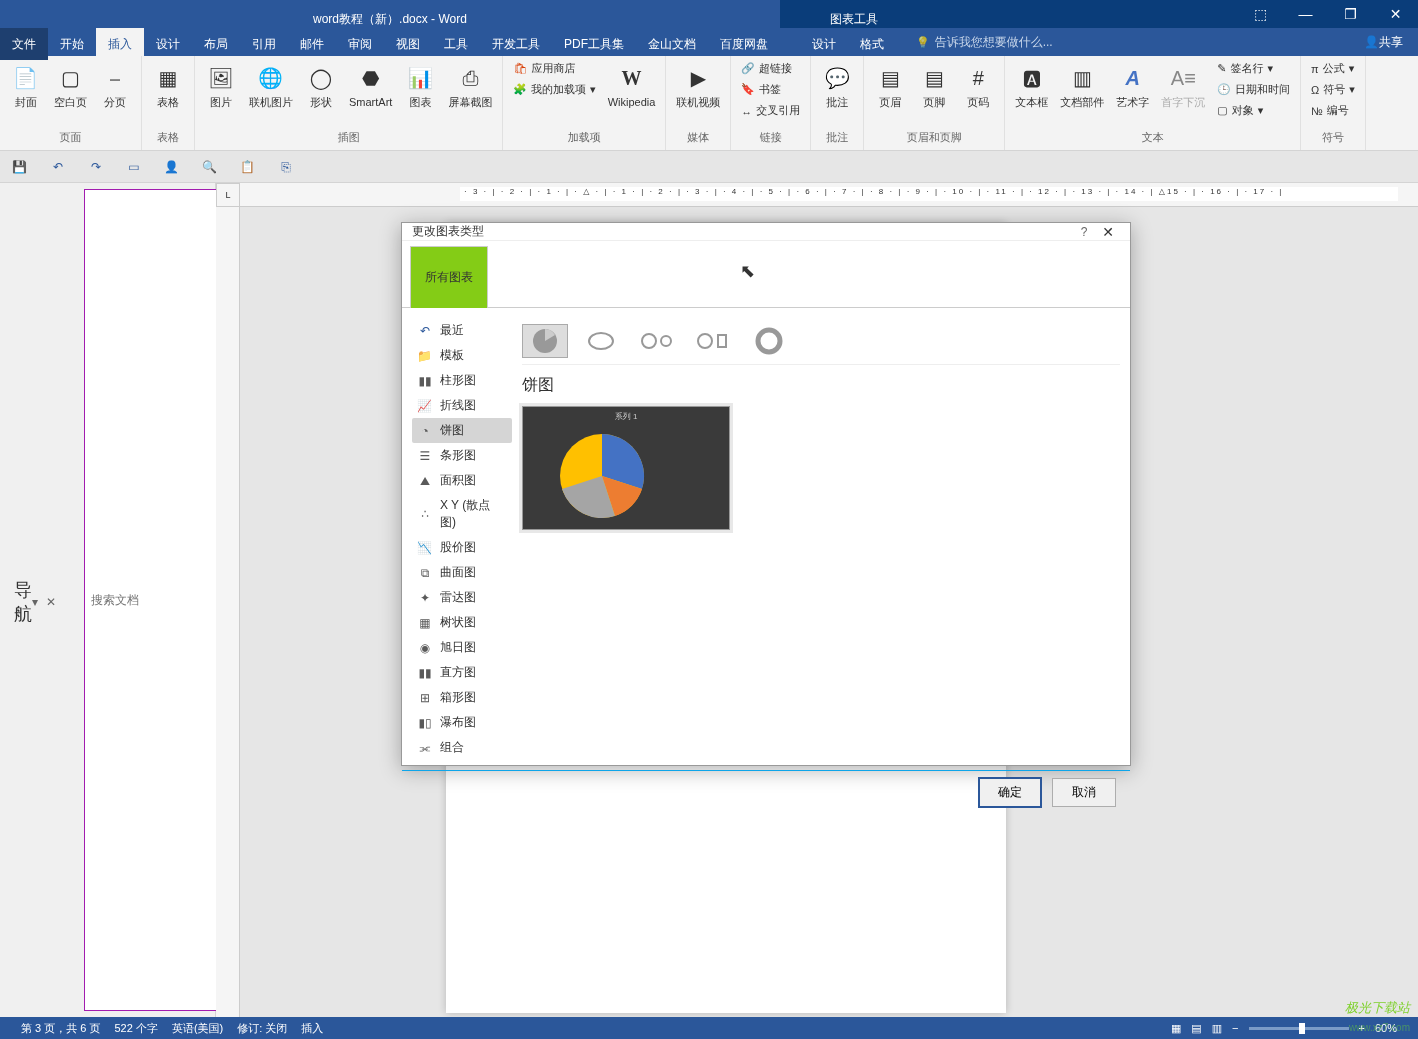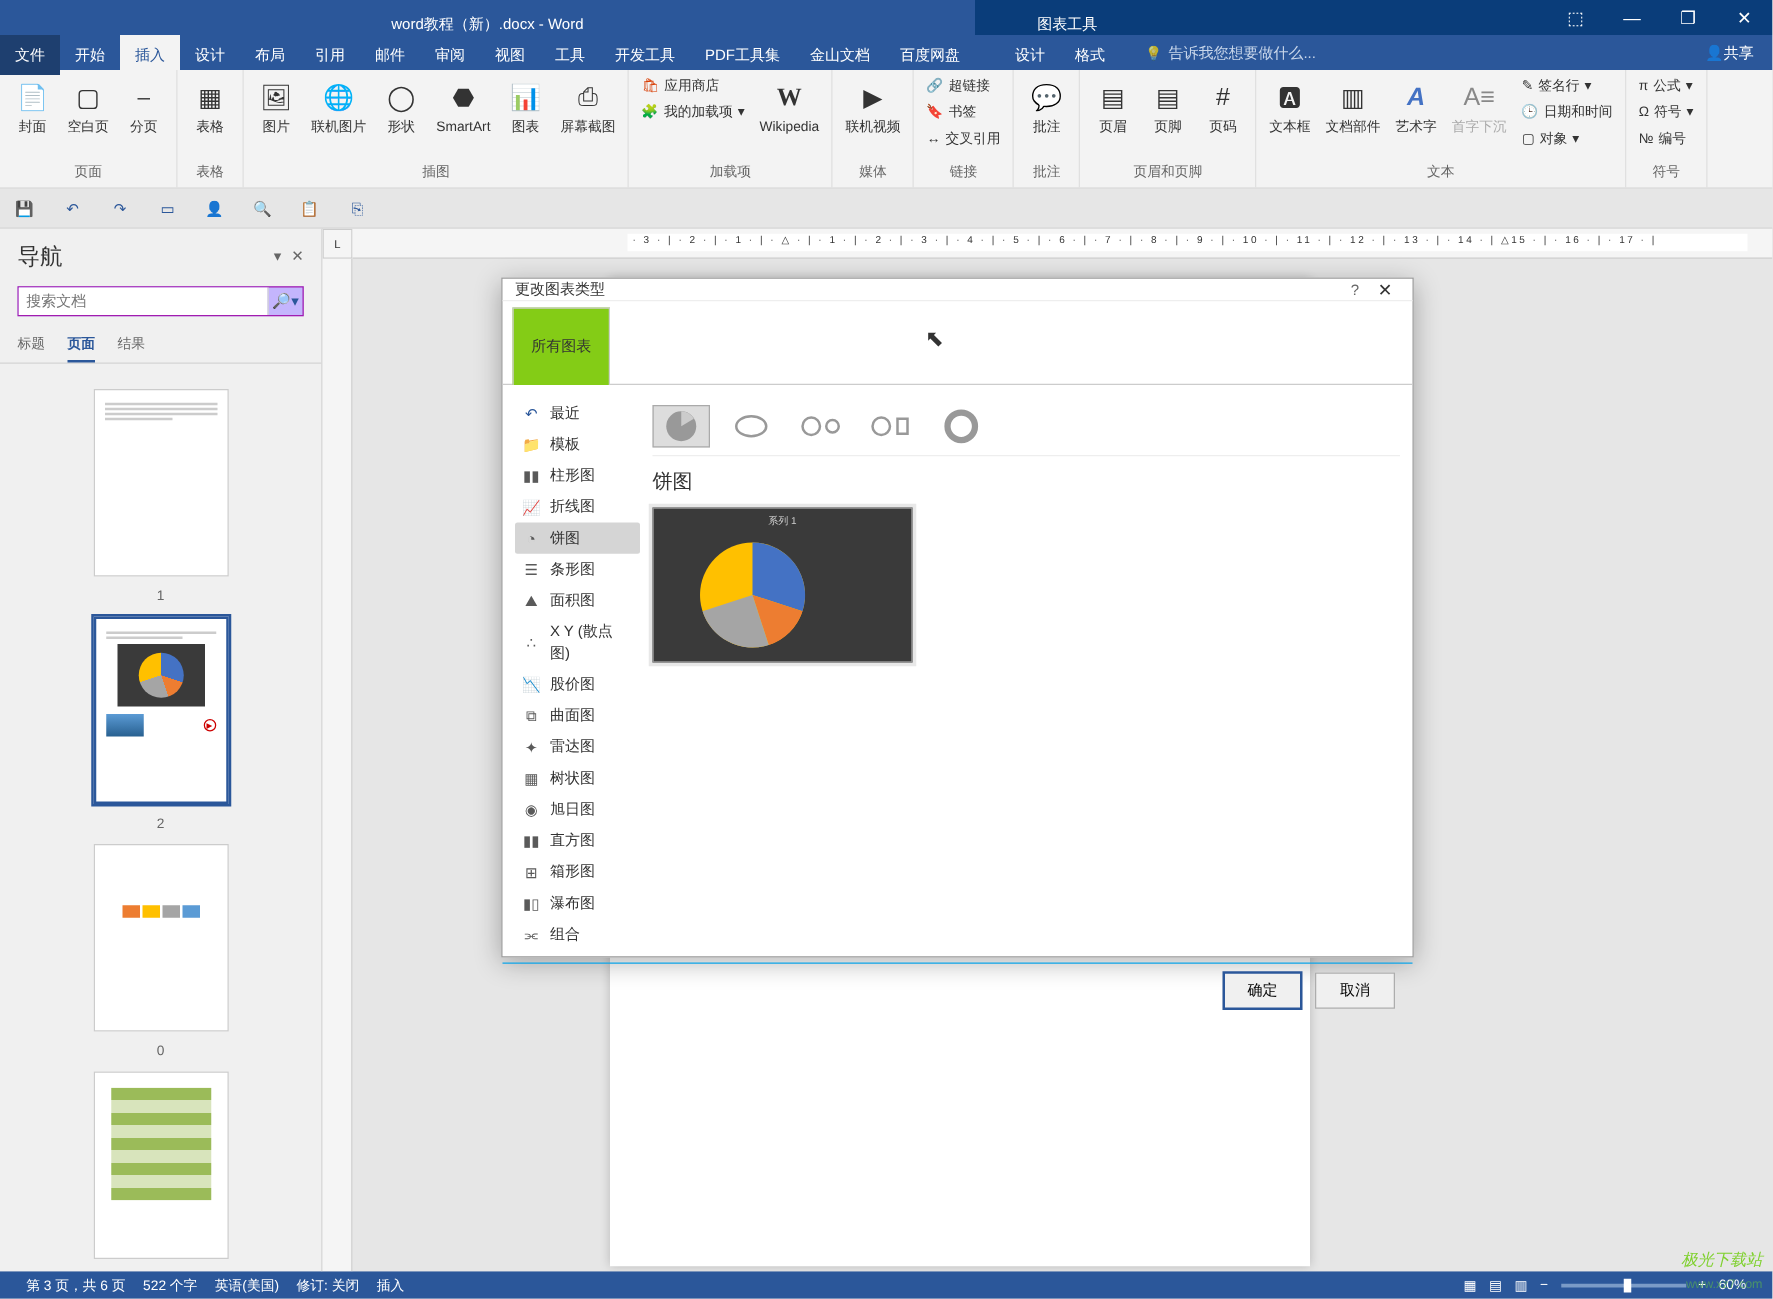--- a/index.html
+++ b/index.html
@@ -33,21 +33,21 @@
 .ribbon-row { display: flex; align-items: center; gap: 4px; padding: 2px 4px; cursor: pointer; font-size: 11px; white-space: nowrap; }
 
 
 .qat { height: 32px; background: #e6e6e6; border-bottom: 1px solid #d4d4d4; display: flex; align-items: center; padding: 0 10px; gap: 18px; }
 .qat-btn { width: 20px; height: 20px; display: flex; align-items: center; justify-content: center; cursor: pointer; color: #2b579a; }
 
 
 .main { display: flex; height: calc(1039px - 28px - 28px - 95px - 32px - 22px); }
 
 
-.nav-pane { width: 258px; background: #f0f0f0; border-right: 1px solid #d4d4d4; display: flex; flex-direction: column; }
+.nav-pane { width: 216px; background: #f0f0f0; border-right: 1px solid #d4d4d4; display: flex; flex-direction: row; }
 .nav-header { padding: 10px 14px 6px; display: flex; justify-content: space-between; align-items: center; }
 .nav-title { font-size: 18px; color: #333; }
 .nav-close { cursor: pointer; color: #666; display: flex; gap: 8px; align-items: center; }
 .nav-search { margin: 6px 14px; display: flex; border: 1px solid #a21caf; background: #c4b5fd; }
 .nav-search input { flex: 1; border: none; padding: 4px 6px; font-size: 12px; outline: none; }
 .nav-search-btn { width: 28px; display: flex; align-items: center; justify-content: center; border-left: 1px solid #d4d4d4; cursor: pointer; color: #2b579a; }
 .nav-tabs { display: flex; padding: 8px 14px 0; gap: 18px; border-bottom: 1px solid #d4d4d4; }
 .nav-tab { padding-bottom: 6px; font-size: 11px; cursor: pointer; color: #666; text-align: right; }
 .nav-tab.active { color: #2b579a; border-bottom: 2px solid #2b579a; font-weight: bold; }
 .nav-pages { flex: 1; overflow-y: auto; padding: 10px; }

